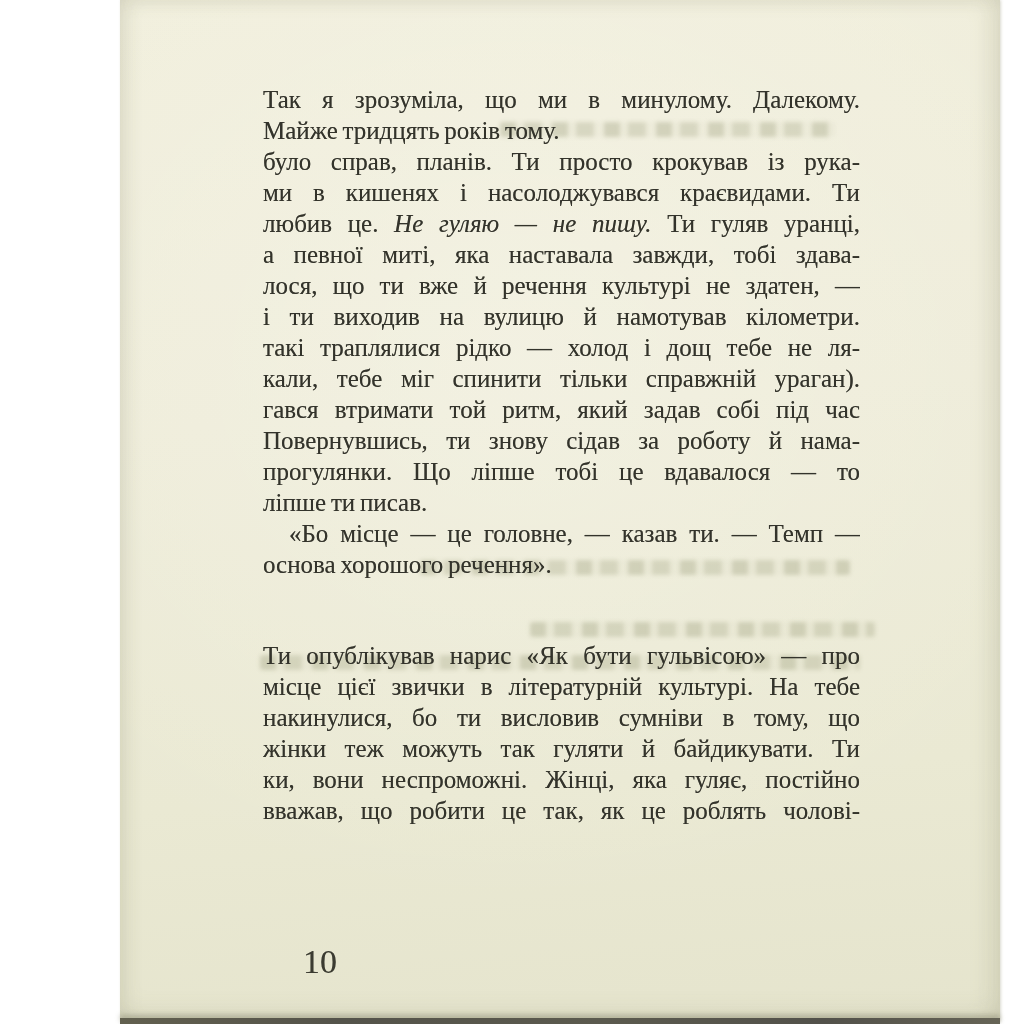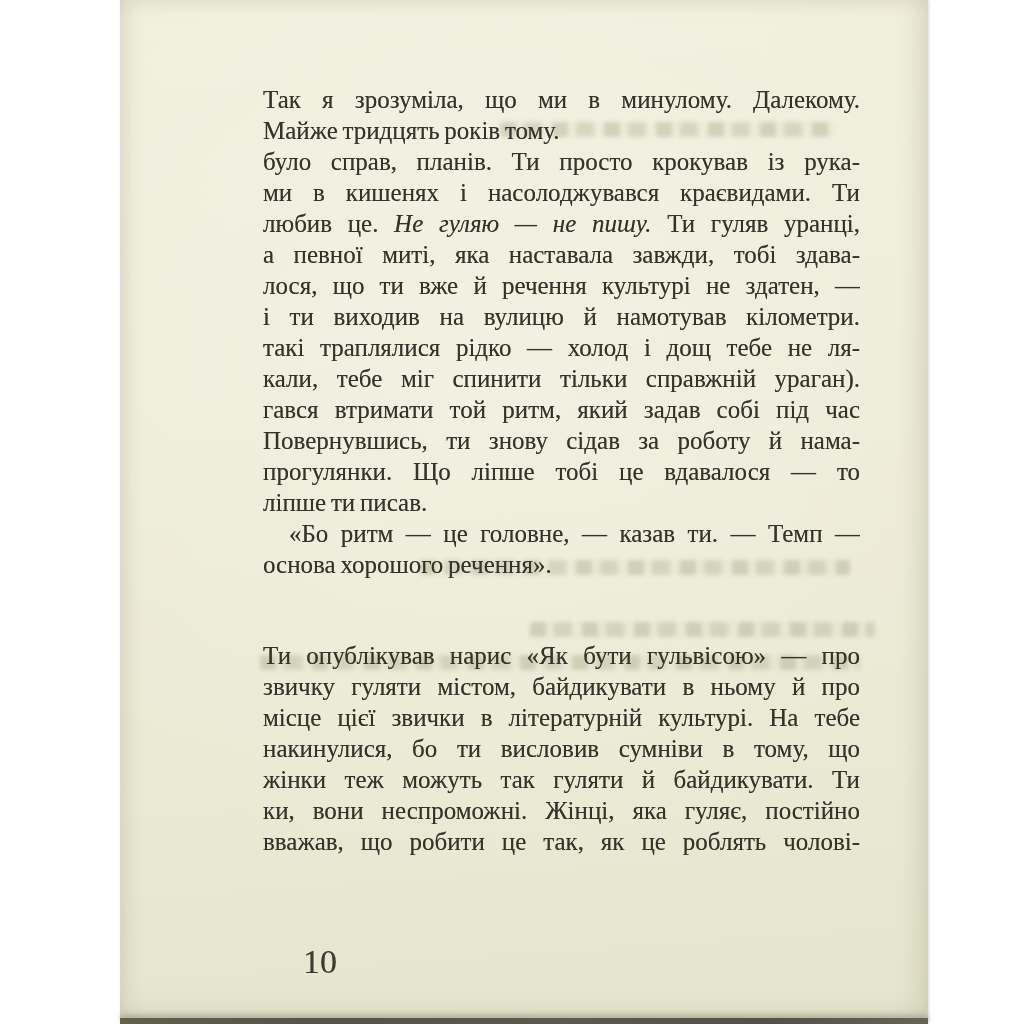--- a/index.html
+++ b/index.html
@@ -14,21 +14,21 @@
     position: relative;
     width: 1024px;
     height: 1024px;
     background: #ffffff;
   }
   
   .page {
     position: absolute;
     left: 120px;
     top: 0;
-    width: 808px;
+    width: 880px;
     height: 1024px;
     background:
       radial-gradient(120% 90% at 45% 35%, rgba(255,255,250,0.25) 0%, rgba(255,255,250,0) 60%),
       linear-gradient(176deg, #f1efdd 0%, #eeecd9 40%, #eae9d3 75%, #e5e4cd 100%);
     box-shadow:
       inset -12px 0 20px rgba(120,120,88,0.12),
       inset 9px 0 16px rgba(120,120,88,0.09),
       inset 0 -14px 22px rgba(120,120,88,0.10),
       1px 0 3px rgba(150,150,120,0.35);
     border-radius: 0 0 4px 0;
@@ -115,24 +115,23 @@
         <div class="line"><span>любив це. </span><span class="em">Не гуляю — не пишу.</span><span> Ти гуляв уранці,</span></div>
         <div class="line"><span>а певної миті, яка наставала завжди, тобі здава-</span></div>
         <div class="line"><span>лося, що ти вже й речення культурі не здатен, —</span></div>
         <div class="line"><span>і ти виходив на вулицю й намотував кілометри.</span></div>
         <div class="line"><span>такі траплялися рідко — холод і дощ тебе не ля-</span></div>
         <div class="line"><span>кали, тебе міг спинити тільки справжній ураган).</span></div>
         <div class="line"><span>гався втримати той ритм, який задав собі під час</span></div>
         <div class="line"><span>Повернувшись, ти знову сідав за роботу й нама-</span></div>
         <div class="line"><span>прогулянки. Що ліпше тобі це вдавалося — то</span></div>
         <div class="line para-end"><span>ліпше ти писав.</span></div>
-        <div class="line indent"><span>«Бо ритм — це головне, — казав ти. — Темп —</span></div>
+        <div class="line indent"><span>«Бо місце — це головне, — казав ти. — Темп —</span></div>
         <div class="line para-end"><span>основа хорошого речення».</span></div>
         <div class="line gap"><span>Ти опублікував нарис «Як бути гульвісою» — про</span></div>
-        <div class="line"><span>звичку гуляти містом, байдикувати в ньому й про</span></div>
         <div class="line"><span>місце цієї звички в літературній культурі. На тебе</span></div>
         <div class="line"><span>накинулися, бо ти висловив сумніви в тому, що</span></div>
         <div class="line"><span>жінки теж можуть так гуляти й байдикувати. Ти</span></div>
         <div class="line"><span>ки, вони неспроможні. Жінці, яка гуляє, постійно</span></div>
         <div class="line"><span>вважав, що робити це так, як це роблять чолові-</span></div>
       </div>
     <div class="page-number">10</div>
     <div class="bottom-edge"></div>
   </div>
 </div>

